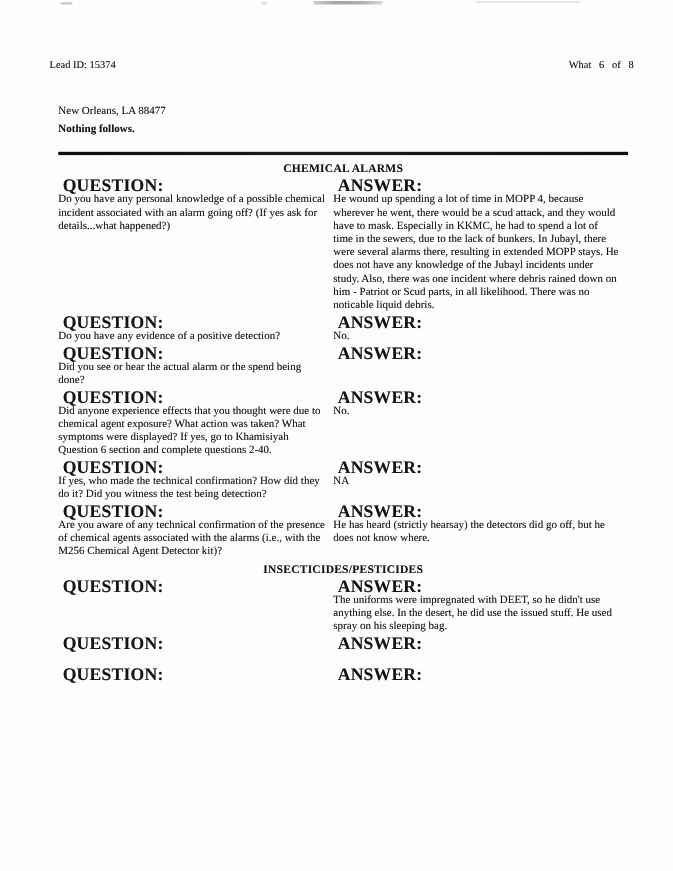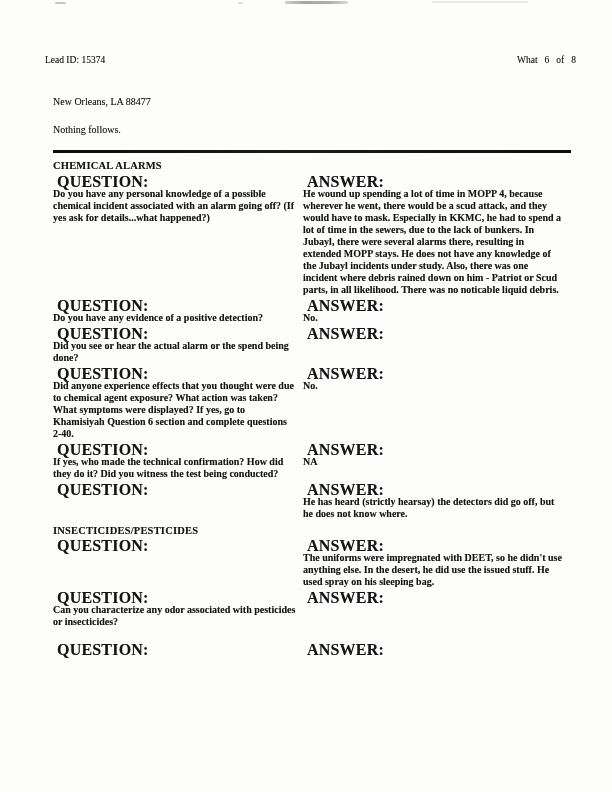--- a/index.html
+++ b/index.html
@@ -41,34 +41,35 @@
   .doc-body {
     position: absolute;
     top: 96px;
     left: 53px;
     width: 518px;
   }
   .address-line, .nothing-line {
     font-size: 10px;
     line-height: 12px;
   }
-  .nothing-line { margin-top: 16px; }
+  .nothing-line { margin-top: 4px; font-weight: bold; }
 
   .section-rule {
     margin-top: 14px;
     height: 3px;
     background: linear-gradient(90deg,#0c0c0c 0%,#1c1c1c 45%,#0e0e0e 100%);
   }
 
   .section-title {
     margin-top: 6px;
     font-size: 10.5px;
     font-weight: bold;
     line-height: 13px;
     letter-spacing: 0.2px;
+    text-align: center;
   }
   .section-title.second { margin-top: 0; margin-bottom: 3px; }
 
   .qa-rows { margin-top: 4px; }
   .qa-row {
     display: grid;
     grid-template-columns: 250px 260px;
     margin-bottom: 4px;
   }
   .qa-row.gap-after { margin-bottom: 16px; }
@@ -76,21 +77,20 @@
   .qa-label {
     font-weight: bold;
     font-size: 16px;
     line-height: 12px;
     padding-left: 4px;
     letter-spacing: 0.2px;
   }
   .qa-text {
     font-size: 10px;
     line-height: 12px;
-    font-weight: bold;
   }
 </style>
 </head>
 <body>
 
 <div class="page">
 
   <div class="artifact a1"></div>
   <div class="artifact a2"></div>
   <div class="artifact a3"></div>
@@ -157,31 +157,32 @@
         </div>
         <div class="a-cell">
           <div class="qa-label">ANSWER:</div>
           <div class="qa-text">No.</div>
         </div>
       </div>
 
       <div class="qa-row">
         <div class="q-cell">
           <div class="qa-label">QUESTION:</div>
-          <div class="qa-text">If yes, who made the technical confirmation?  How did they do it?  Did you witness the test being conducted?</div>
+          <div class="qa-text">If yes, who made the technical confirmation?  How did they do it?  Did you witness the test being detection?</div>
         </div>
         <div class="a-cell">
           <div class="qa-label">ANSWER:</div>
           <div class="qa-text">NA</div>
         </div>
       </div>
 
       <div class="qa-row">
         <div class="q-cell">
           <div class="qa-label">QUESTION:</div>
+          <div class="qa-text">Are you aware of any technical confirmation of the presence of chemical agents associated with the alarms (i.e., with the M256 Chemical Agent Detector kit)?</div>
         </div>
         <div class="a-cell">
           <div class="qa-label">ANSWER:</div>
           <div class="qa-text">He has heard (strictly hearsay) the detectors did go off, but he does not know where.</div>
         </div>
       </div>
 
       <div class="section-title second">INSECTICIDES/PESTICIDES</div>
 
       <div class="qa-row">
@@ -190,21 +191,20 @@
         </div>
         <div class="a-cell">
           <div class="qa-label">ANSWER:</div>
           <div class="qa-text">The uniforms were impregnated with DEET, so he didn't use anything else.  In the desert, he did use the issued stuff.  He used spray on his sleeping bag.</div>
         </div>
       </div>
 
       <div class="qa-row gap-after">
         <div class="q-cell">
           <div class="qa-label">QUESTION:</div>
-          <div class="qa-text">Can you characterize any odor associated with pesticides or insecticides?</div>
         </div>
         <div class="a-cell">
           <div class="qa-label">ANSWER:</div>
           <div class="qa-text"></div>
         </div>
       </div>
 
       <div class="qa-row">
         <div class="q-cell">
           <div class="qa-label">QUESTION:</div>

